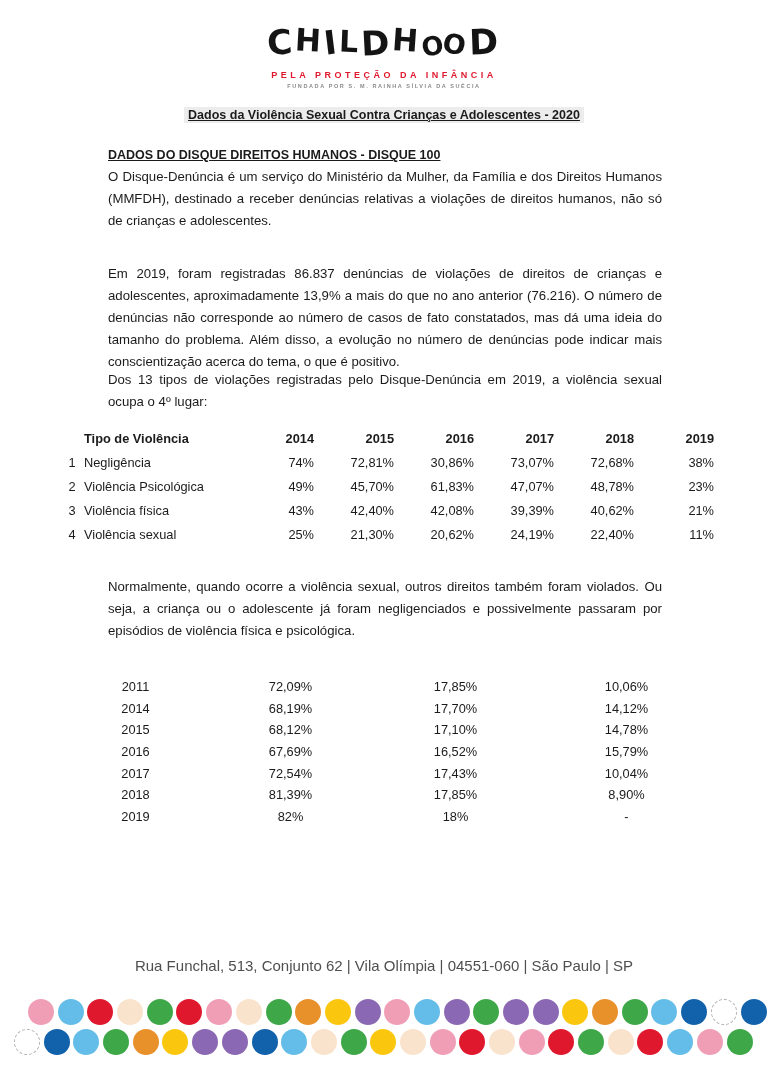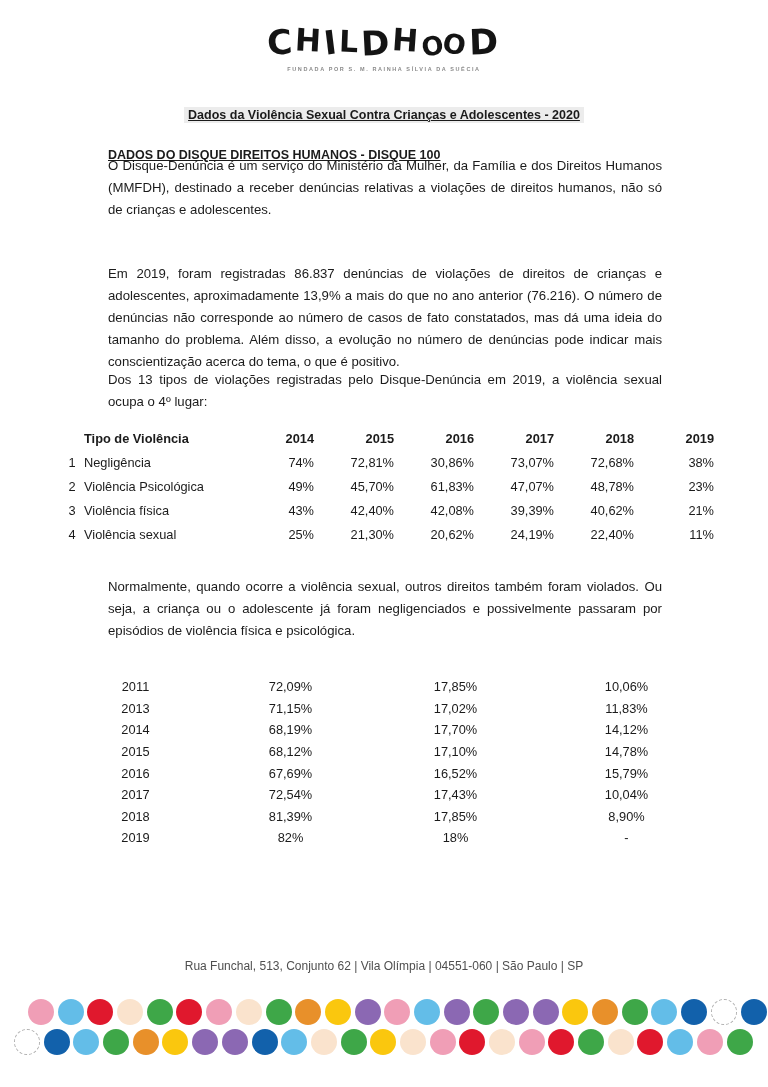--- a/index.html
+++ b/index.html
@@ -27,21 +27,21 @@
 
   
   .title-wrap { top:105px; left:0; width:768px; text-align:center; }
   .doc-title { display:inline-block; background:#ECECEC; padding:1px 4px;
     font-size:12.5px; font-weight:bold; text-decoration:underline; }
 
   
   .heading { top:148px; left:108px; width:554px; font-size:12.5px; font-weight:bold;
     text-decoration:underline; }
   .para { left:108px; width:554px; font-size:13.2px; line-height:22px; text-align:justify; }
-  .p1 { top:155px; }
+  .p1 { top:166px; }
   .p2 { top:263px; }
   .p3 { top:369px; }
   .p4 { top:576px; }
 
   
   .table1 { top:426px; left:60px; width:656px; font-size:12.8px; }
   .t1-row { display:grid; grid-template-columns:24px 150px repeat(6, 80px);
     height:24px; align-items:center; }
   .t1-row .num { text-align:center; }
   .t1-row .lab { text-align:left; }
@@ -49,34 +49,35 @@
   .t1-head { font-weight:bold; }
 
   
   .table2 { top:676px; left:58px; width:652px; font-size:12.8px; }
   .t2-row { display:grid; grid-template-columns:155px 155px 175px 167px;
     height:21.6px; align-items:center; text-align:center; }
   .t2-head { font-weight:bold; height:25px; }
 
   
   .footer { top:960px; left:0; width:768px; text-align:center; color:#4f4f4f;
-    font-size:12px; line-height:12.5px; }
+    font-size:15px; line-height:12.5px; }
 
   
   .dots-row { display:flex; gap:3.7px; }
   .dots-r1 { top:999px; left:28px; }
   .dots-r2 { top:1029px; left:14px; }
   .dot { width:26px; height:26px; border-radius:50%; flex:0 0 auto; }
   .dot.white { background:#ffffff; border:1.5px dashed #aeaeae; }
 </style>
 </head>
 <body>
 
 <div class="abs logo">
   <div class="wordmark" id="wordmark"><span class="wm-letter">C</span><span class="wm-letter">H</span><span class="wm-letter">I</span><span class="wm-letter">L</span><span class="wm-letter">D</span><span class="wm-letter">H</span><span class="wm-letter">O</span><span class="wm-letter">O</span><span class="wm-letter">D</span></div>
+  <div class="tagline">PELA PROTEÇÃO DA INFÂNCIA</div>
   <div class="subtagline">FUNDADA POR S. M. RAINHA SÍLVIA DA SUÉCIA</div>
 </div>
 
 <div class="abs title-wrap">
   <span class="doc-title">Dados da Violência Sexual Contra Crianças e Adolescentes - 2020</span>
 </div>
 
 <div class="abs heading">DADOS DO DISQUE DIREITOS HUMANOS - DISQUE 100</div>
 <div class="abs para p1">O Disque-Denúncia é um serviço do Ministério da Mulher, da Família e dos Direitos Humanos (MMFDH), destinado a receber denúncias relativas a violações de direitos humanos, não só de crianças e adolescentes.</div>
 <div class="abs para p2">Em 2019, foram registradas 86.837 denúncias de violações de direitos de crianças e adolescentes, aproximadamente 13,9% a mais do que no ano anterior (76.216). O número de denúncias não corresponde ao número de casos de fato constatados, mas dá uma ideia do tamanho do problema. Além disso, a evolução no número de denúncias pode indicar mais conscientização acerca do tema, o que é positivo.</div>
@@ -141,26 +142,20 @@
 
 <div class="abs table2">
   <div id="table2-body">
       <div class="t2-row">
         <div>2011</div>
         <div>72,09%</div>
         <div>17,85%</div>
         <div>10,06%</div>
       </div>
       <div class="t2-row">
-        <div>2013</div>
-        <div>71,15%</div>
-        <div>17,02%</div>
-        <div>11,83%</div>
-      </div>
-      <div class="t2-row">
         <div>2014</div>
         <div>68,19%</div>
         <div>17,70%</div>
         <div>14,12%</div>
       </div>
       <div class="t2-row">
         <div>2015</div>
         <div>68,12%</div>
         <div>17,10%</div>
         <div>14,78%</div>

